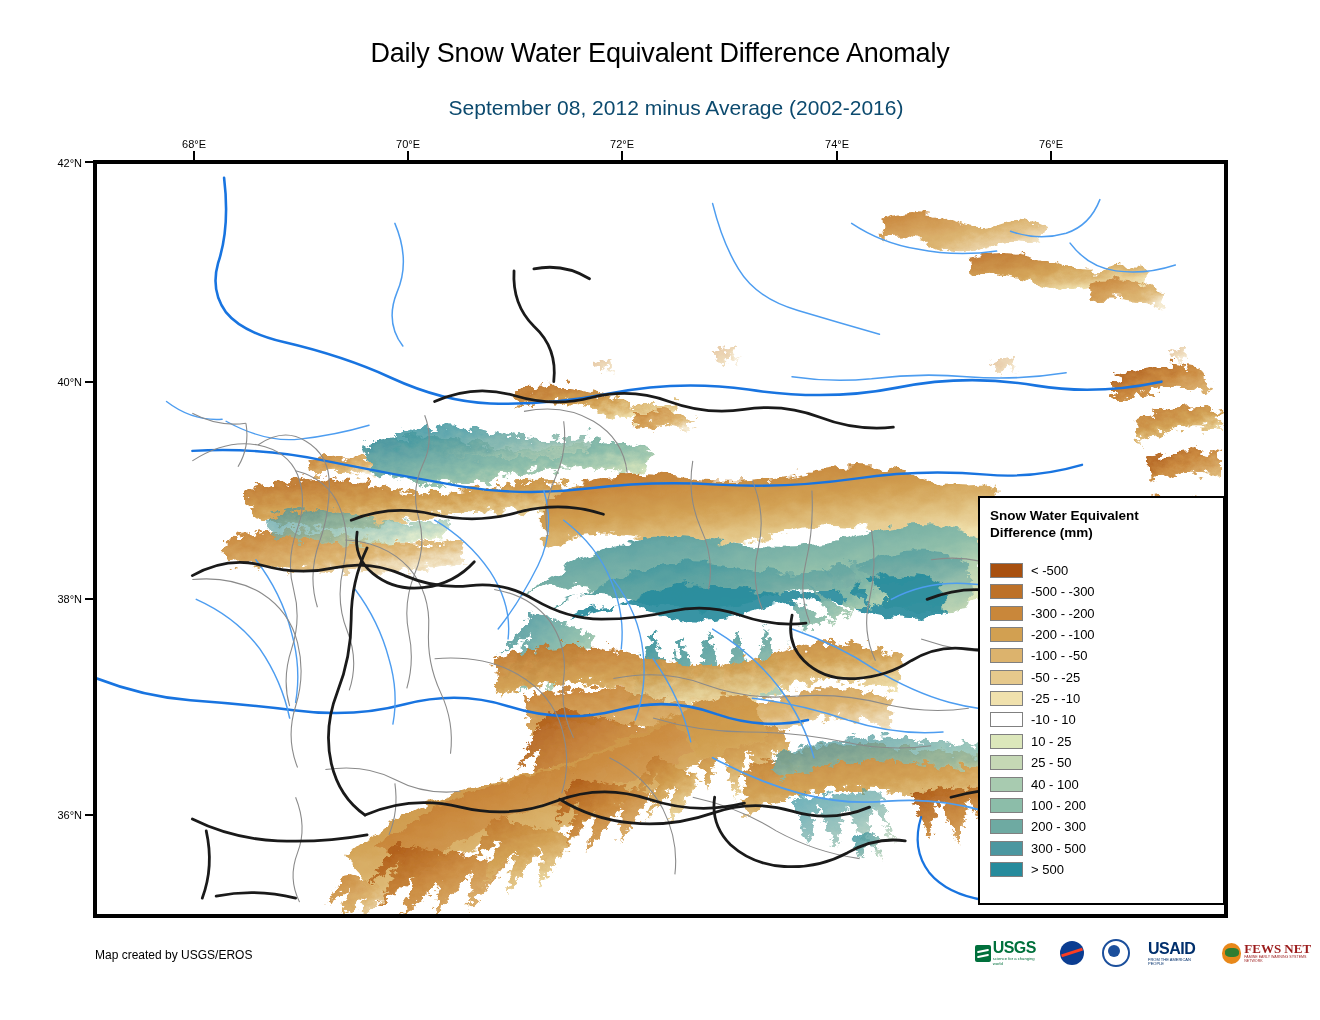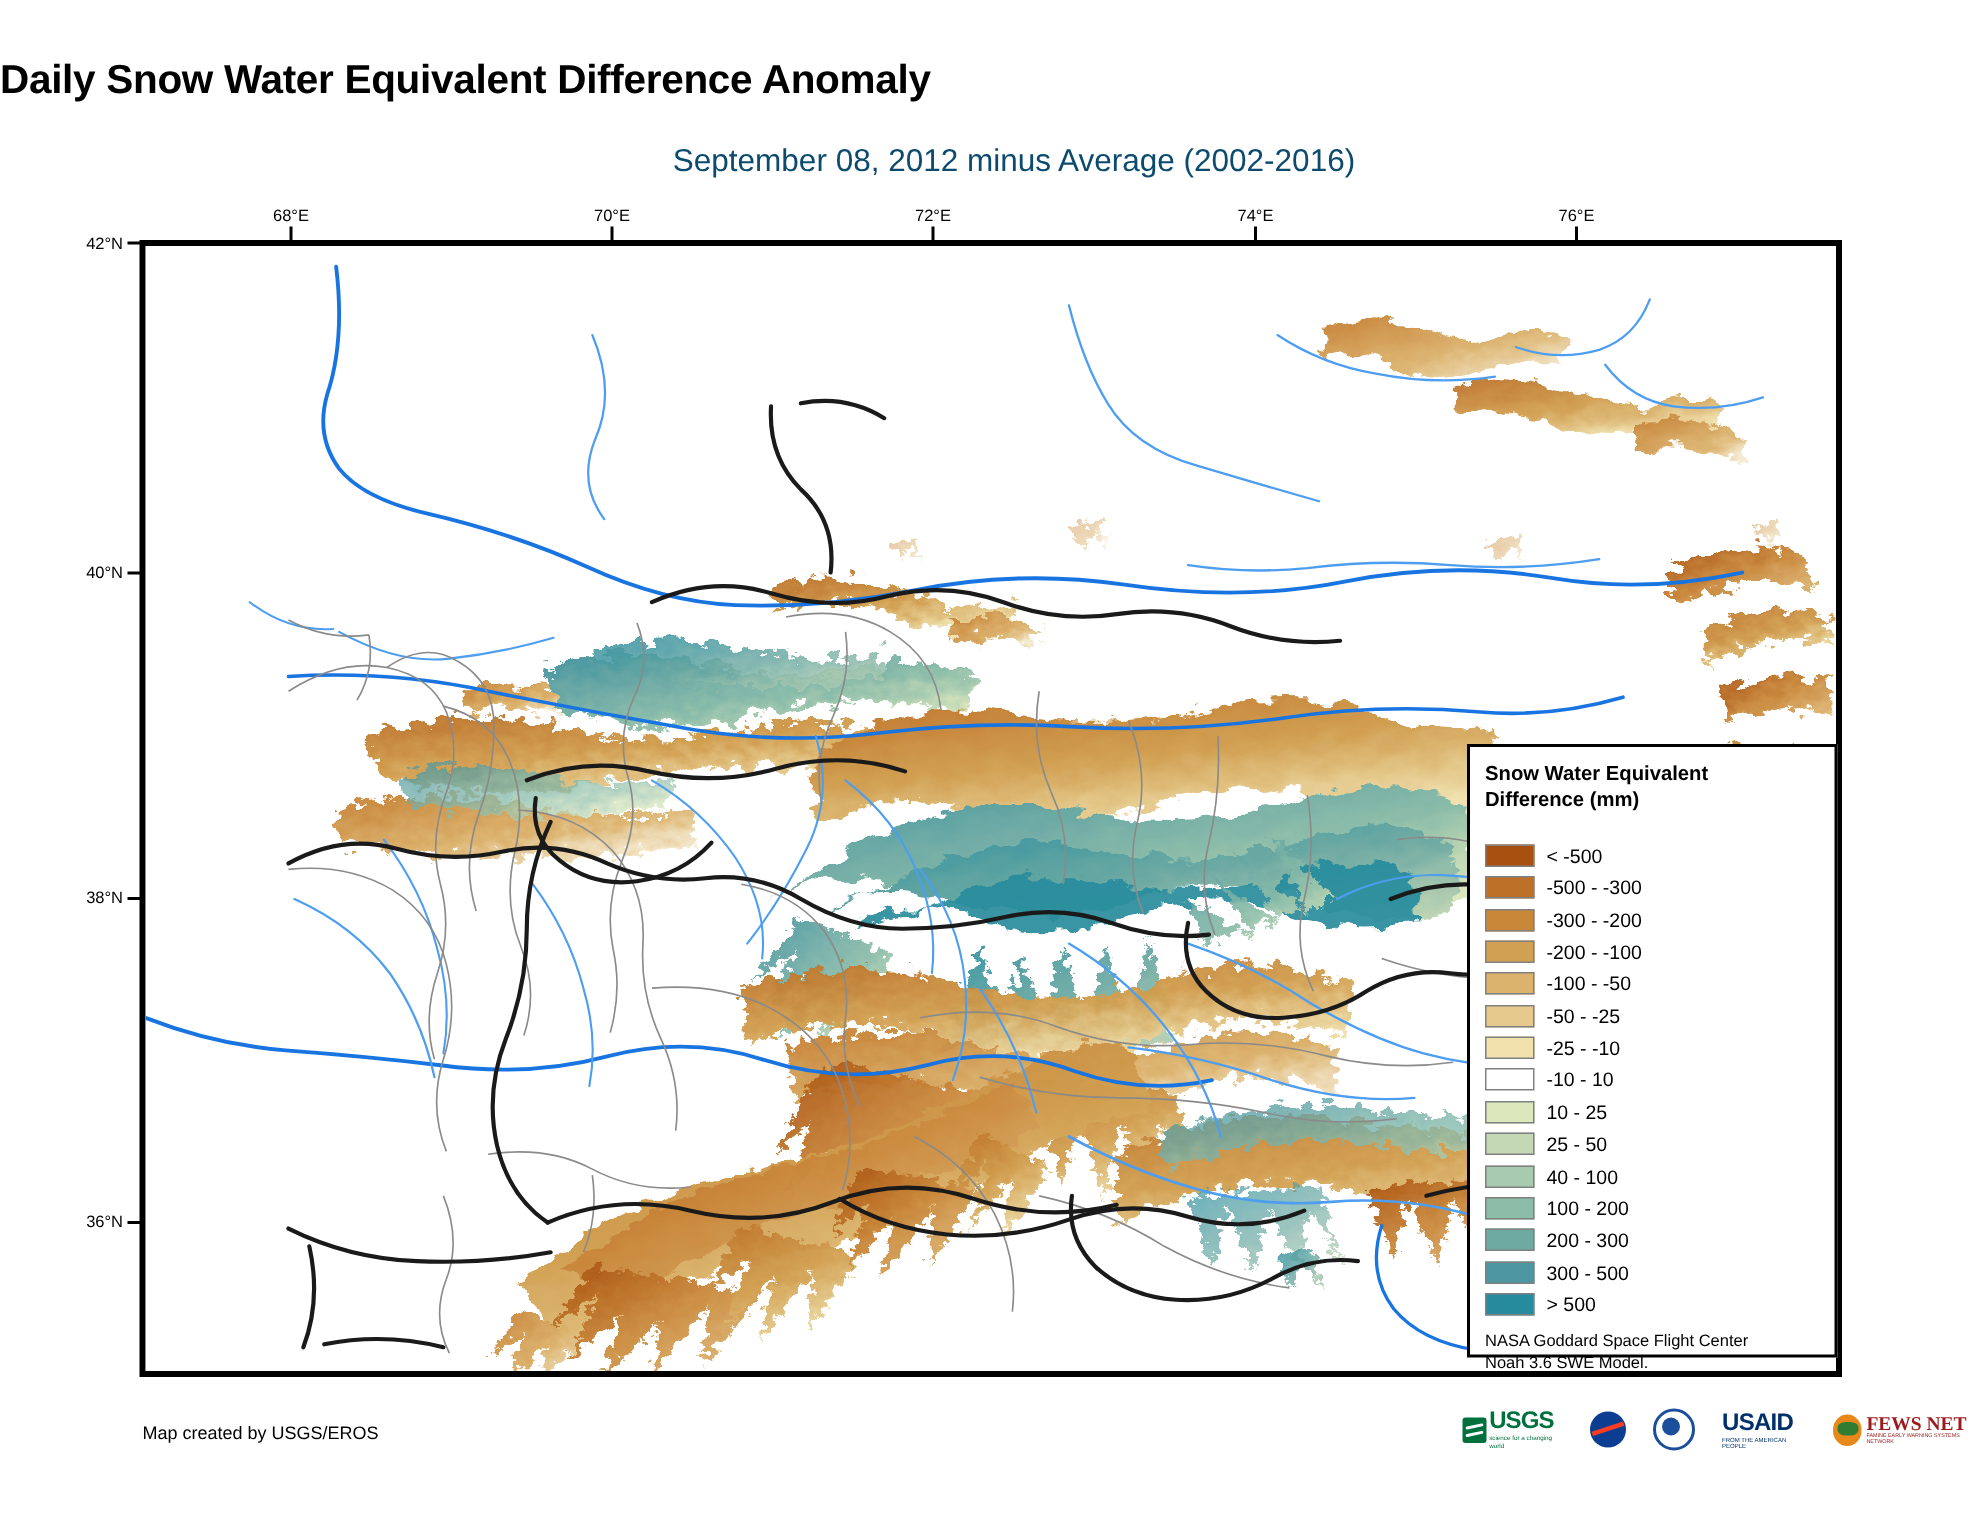--- a/index.html
+++ b/index.html
@@ -13,23 +13,23 @@
     position: relative;
     font-family: "Liberation Sans", sans-serif;
     overflow: hidden;
   }
 
   
   #title-main {
     position: absolute;
     left: 0; top: 38px;
     width: 1320px;
-    text-align: left;
+    text-align: center;
     font-size: 27px;
-    font-weight: bold;
+    font-weight: normal;
     color: #000;
     letter-spacing: -0.2px;
   }
   #title-sub {
     position: absolute;
     left: 16px; top: 96px;
     width: 1320px;
     text-align: center;
     font-size: 21px;
     font-weight: normal;
@@ -592,22 +592,20 @@
       </div>
       <div class="legend-row">
         <div class="legend-swatch" style="background: rgb(76, 151, 160); border-color: rgb(128, 128, 128);"></div>
         <div class="legend-label">300 - 500</div>
       </div>
       <div class="legend-row">
         <div class="legend-swatch" style="background: rgb(38, 139, 156); border-color: rgb(128, 128, 128);"></div>
         <div class="legend-label">&gt; 500</div>
       </div>
     </div>
-  <div id="legend-credit">NASA Goddard Space Flight Center
-Noah 3.6 SWE Model.</div>
 </div>
 
 <div id="footer-credit">Map created by USGS/EROS</div>
 
 <div id="logo-bar">
   <div class="logo" id="logo-usgs">
     <div class="usgs-mark"></div>
     <div class="logo-col">
       <div class="usgs-text">USGS</div>
       <div class="usgs-tag">science for a changing world</div>

